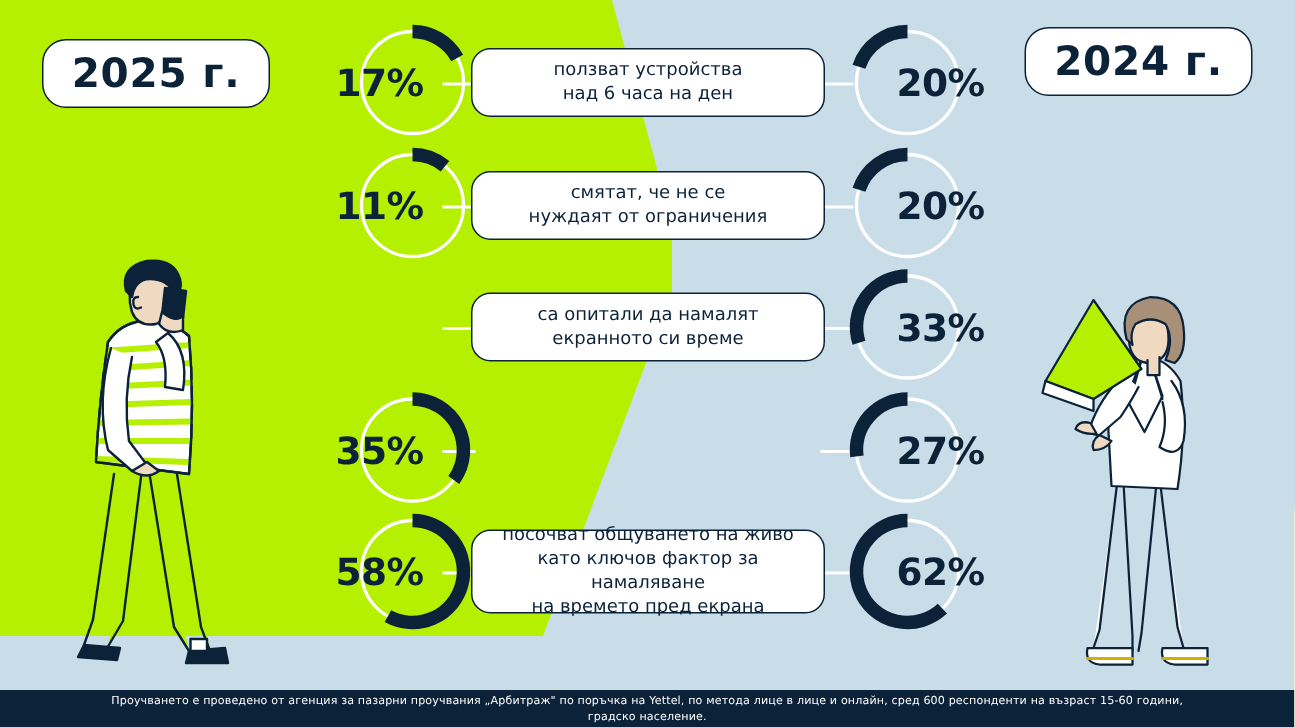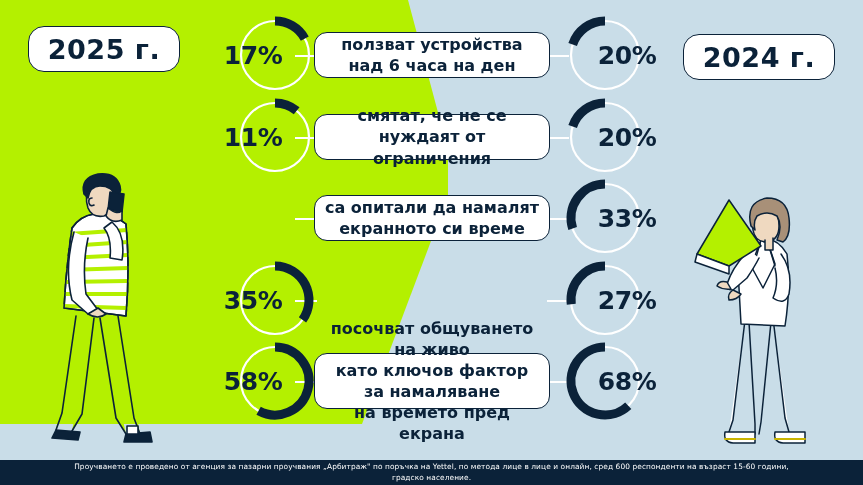--- a/index.html
+++ b/index.html
@@ -42,41 +42,41 @@
     position:absolute;z-index:25;
     background:#ffffff;border:1.6px solid #0b2239;border-radius:16px;
     height:46px;width:152px;
     display:flex;align-items:center;justify-content:center;
     box-sizing:border-box;
   }
   .year-badge span{
     color:#0b2239;font-size:27px;font-weight:bold;letter-spacing:.5px;text-align:center;
   }
   .year-left{left:28px;top:26px;}
-  .year-right{right:28px;top:34px;}
+  .year-right{right:28px;top:18px;}
 
   
   .row{position:absolute;left:0;width:863px;height:82px;z-index:20;}
   .row.r0{top:14px;}
   .row.r1{top:96px;}
   .row.r2{top:177px;}
   .row.r3{top:259px;}
   .row.r4{top:340px;}
 
   
   .pill{
     position:absolute;left:314px;width:236px;
     background:#ffffff;border:1.5px solid #0b2239;border-radius:13px;
     box-sizing:border-box;
     display:flex;align-items:center;justify-content:center;
     z-index:22;
   }
   .pill .pill-text{
-    color:#0b2239;font-size:16px;line-height:1.32;text-align:center;
-    font-weight:700;padding:0 10px;
+    color:#0b2239;font-size:12px;line-height:1.32;text-align:center;
+    font-weight:400;padding:0 10px;
   }
   .pill.h2{height:46px;top:18px;}
   .pill.h3{height:56px;top:13px;}
 
   
   .conn{
     position:absolute;height:1.6px;background:#ffffff;z-index:21;top:41px;
   }
   .conn.left{left:295px;width:22px;}
   .conn.right{left:547px;width:22px;}
@@ -306,21 +306,21 @@
       <div class="pill-text">посочват общуването на живо<br>като ключов фактор за намаляване<br>на времето пред екрана</div>
     </div>
     <div class="conn right"></div>
     <div class="donut right">
       <svg viewBox="0 0 78 78">
           <g transform="translate(39,39)">
         <circle r="34" fill="none" stroke="#ffffff" stroke-width="2.2"></circle>
         <path fill="none" stroke="#0b2239" stroke-width="9" stroke-linecap="butt" d="M 0.00 -34.00 A 34 34 0 1 0 23.27 24.78"></path>
       </g>
         </svg>
-      <div class="pct">68%</div>
+      <div class="pct">62%</div>
     </div>
   </div>
 
   <div class="footer">
     <p>Проучването е проведено от агенция за пазарни проучвания „Арбитраж" по поръчка на Yettel, по метода лице в лице и онлайн, сред 600 респонденти на възраст 15-60 години, градско население.</p>
   </div>
 
 </div>
 
 </body></html>

